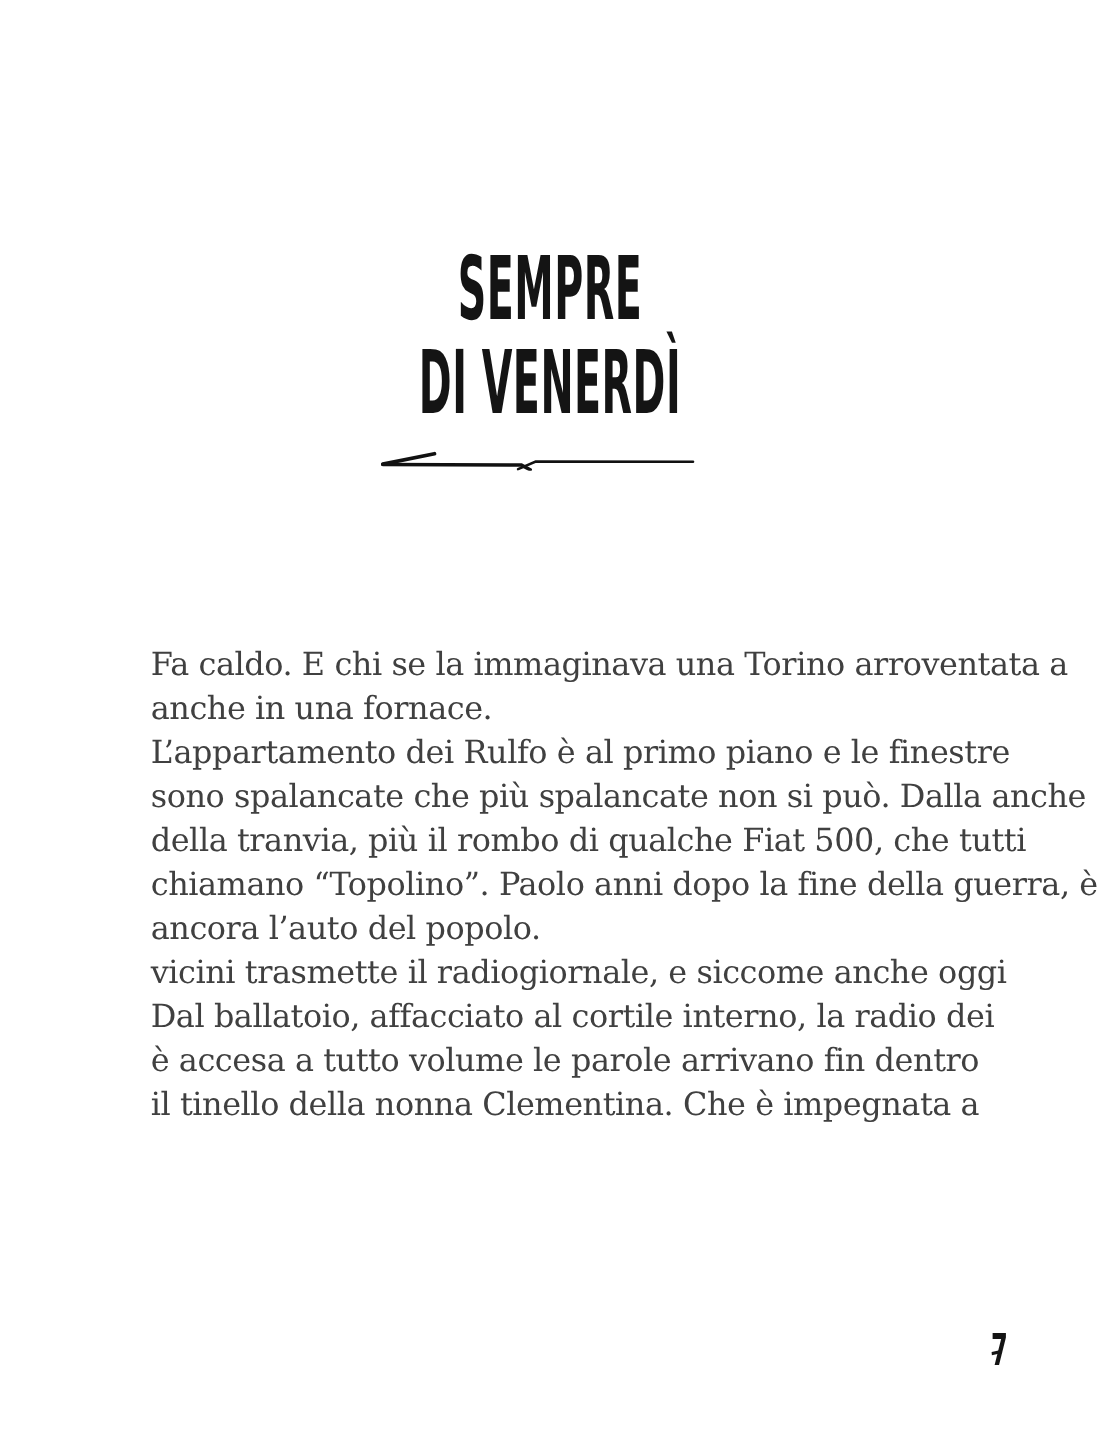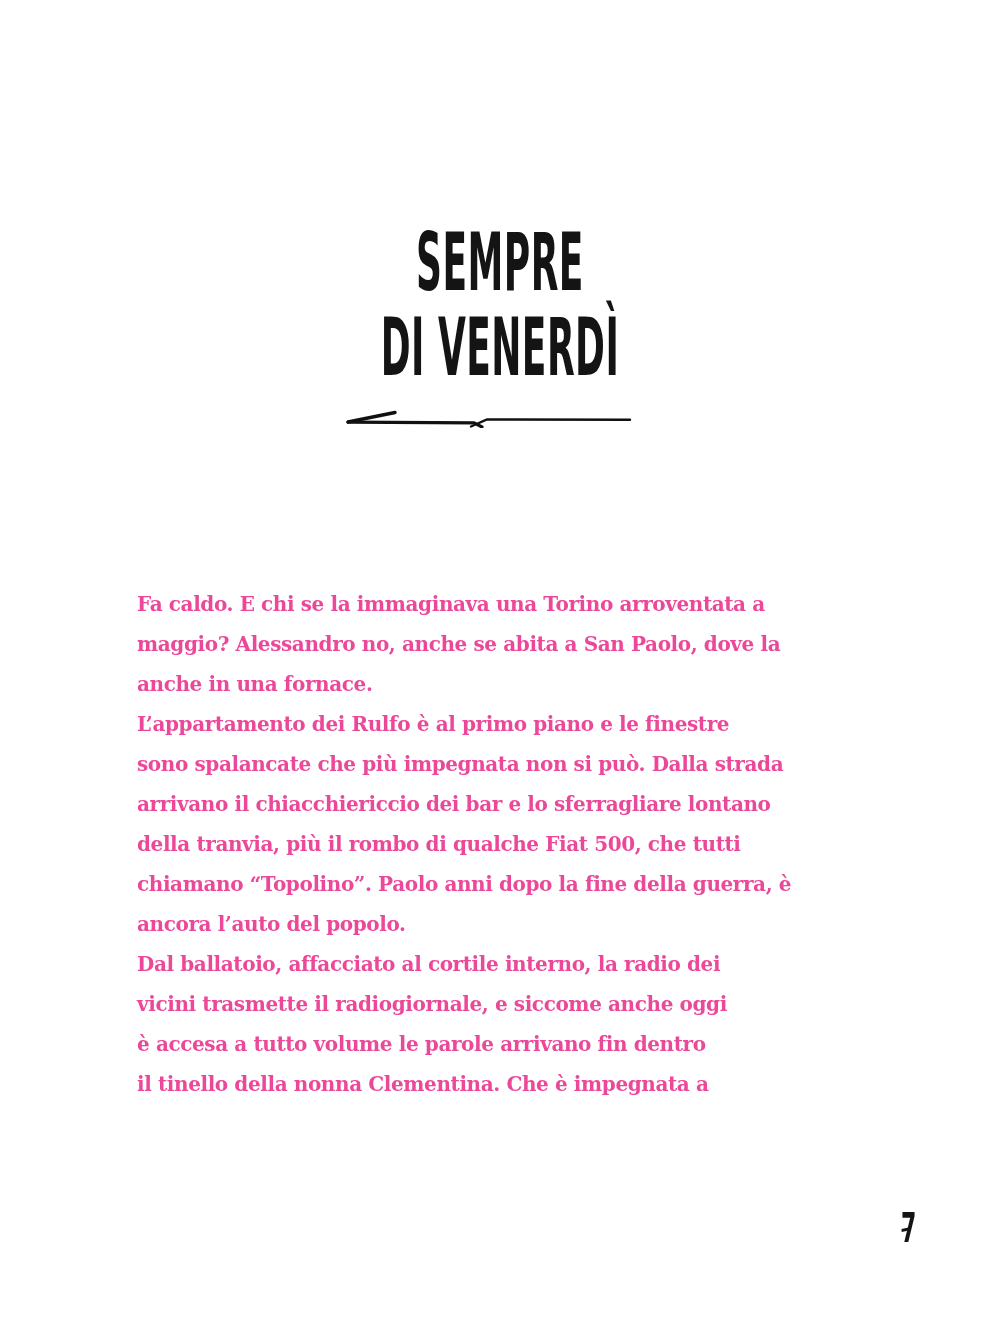--- a/index.html
+++ b/index.html
@@ -49,24 +49,23 @@
     height: 30px;
   }
   .divider svg { display: block; width: 292px; height: 30px; }
 
   
   .body-text {
     position: absolute;
     left: 137px;
     top: 584px;
     width: 745px;
-    color: #ec4899;
-    font-size: 20px;
+    color: #404040;
+    font-size: 29px;
     letter-spacing: -0.4px;
-    font-weight: bold;
   }
   .body-text p { margin: 0; padding: 0; }
   .text-line {
     display: block;
     height: 40px;
     line-height: 40px;
     white-space: nowrap;
   }
 
   
@@ -107,34 +106,32 @@
     <svg viewBox="0 0 292 30" xmlns="http://www.w3.org/2000/svg" aria-hidden="true">
       <path d="M5 24 L52 14.5" stroke="#111111" stroke-width="3.4" fill="none" stroke-linecap="round"></path>
       <path d="M5 24.2 L131 24.8 L139 29" stroke="#111111" stroke-width="3.2" fill="none" stroke-linecap="round" stroke-linejoin="miter"></path>
       <path d="M128 28.5 L144 21.5 L287 21.8" stroke="#111111" stroke-width="2.4" fill="none" stroke-linecap="round" stroke-linejoin="miter"></path>
     </svg>
   </div>
 
   <div class="body-text">
     <p>
       <span class="text-line">Fa caldo. E chi se la immaginava una Torino arroventata a</span>
-      <span class="text-line">maggio? Alessandro no, anche se abita a San Paolo, dove la</span>
       <span class="text-line">anche in una fornace.</span>
     </p>
     <p>
       <span class="text-line">L’appartamento dei Rulfo è al primo piano e le finestre</span>
-      <span class="text-line">sono spalancate che più impegnata non si può. Dalla strada</span>
-      <span class="text-line">arrivano il chiacchiericcio dei bar e lo sferragliare lontano</span>
+      <span class="text-line">sono spalancate che più spalancate non si può. Dalla anche</span>
       <span class="text-line">della tranvia, più il rombo di qualche Fiat 500, che tutti</span>
       <span class="text-line">chiamano “Topolino”. Paolo anni dopo la fine della guerra, è</span>
       <span class="text-line">ancora l’auto del popolo.</span>
     </p>
     <p>
+      <span class="text-line">vicini trasmette il radiogiornale, e siccome anche oggi</span>
       <span class="text-line">Dal ballatoio, affacciato al cortile interno, la radio dei</span>
-      <span class="text-line">vicini trasmette il radiogiornale, e siccome anche oggi</span>
       <span class="text-line">è accesa a tutto volume le parole arrivano fin dentro</span>
       <span class="text-line">il tinello della nonna Clementina. Che è impegnata a</span>
     </p>
   </div>
 
   <div class="page-number">7</div>
 
 </div>
 
 </body></html>

